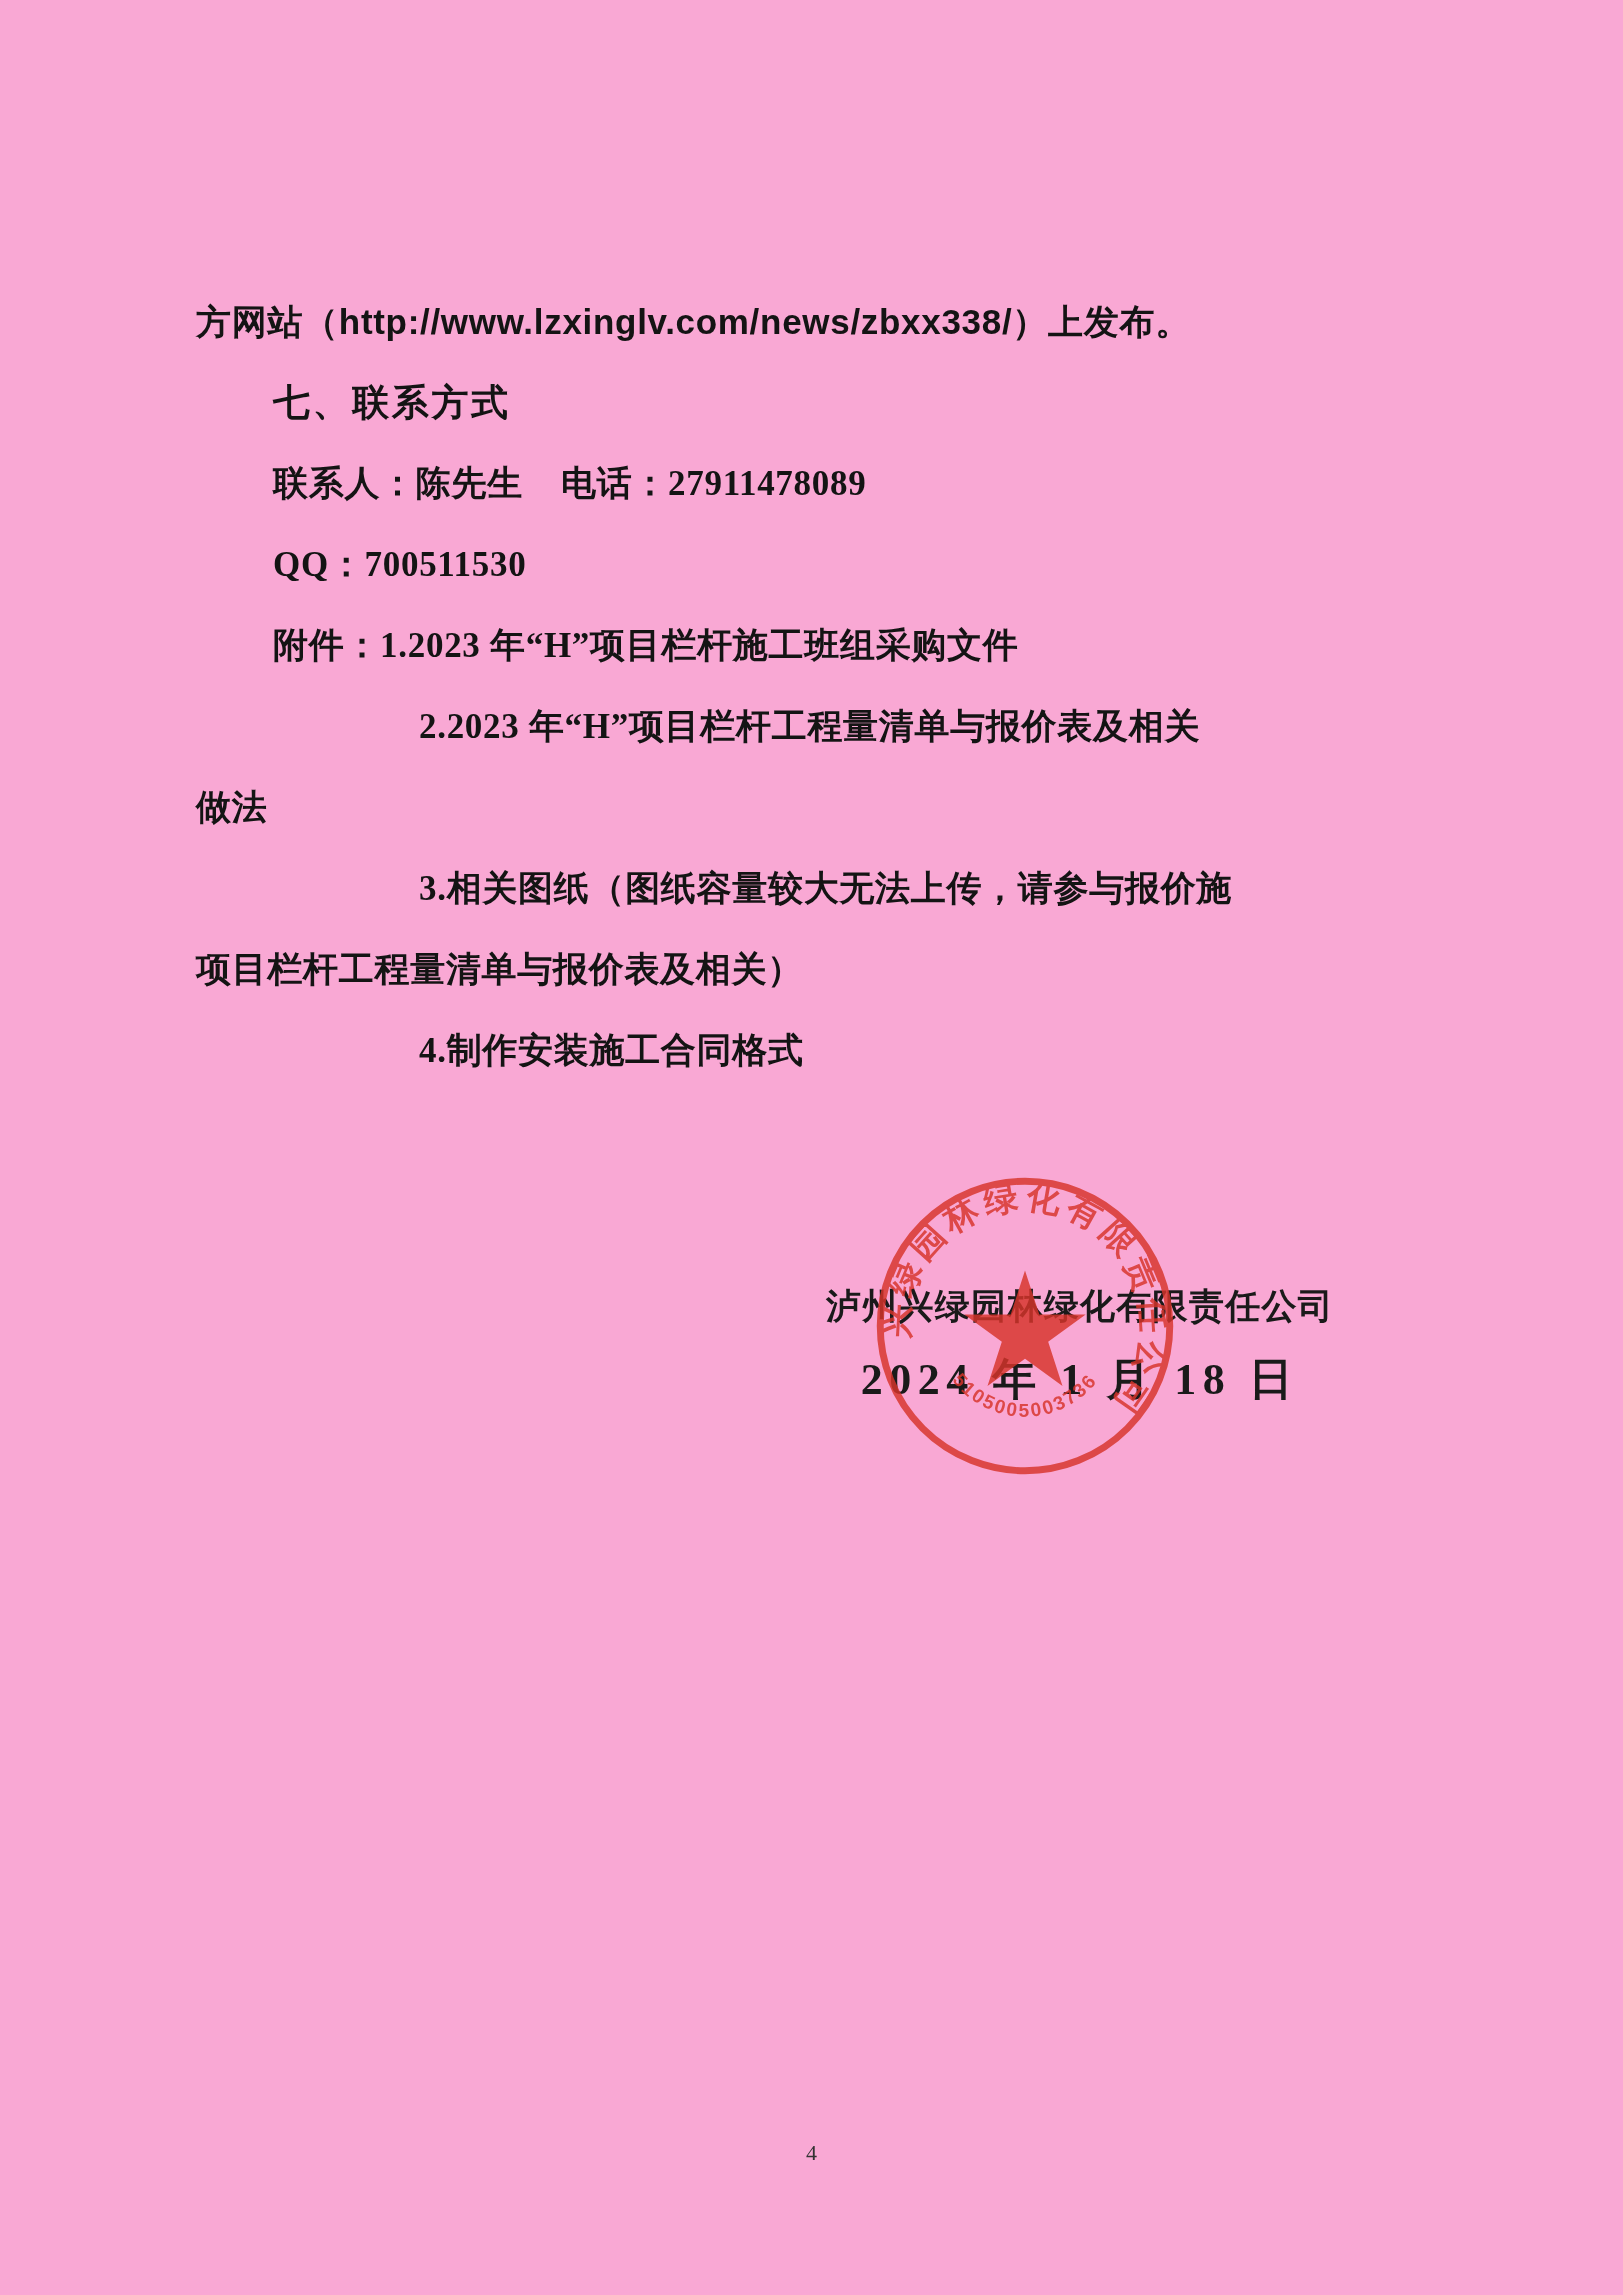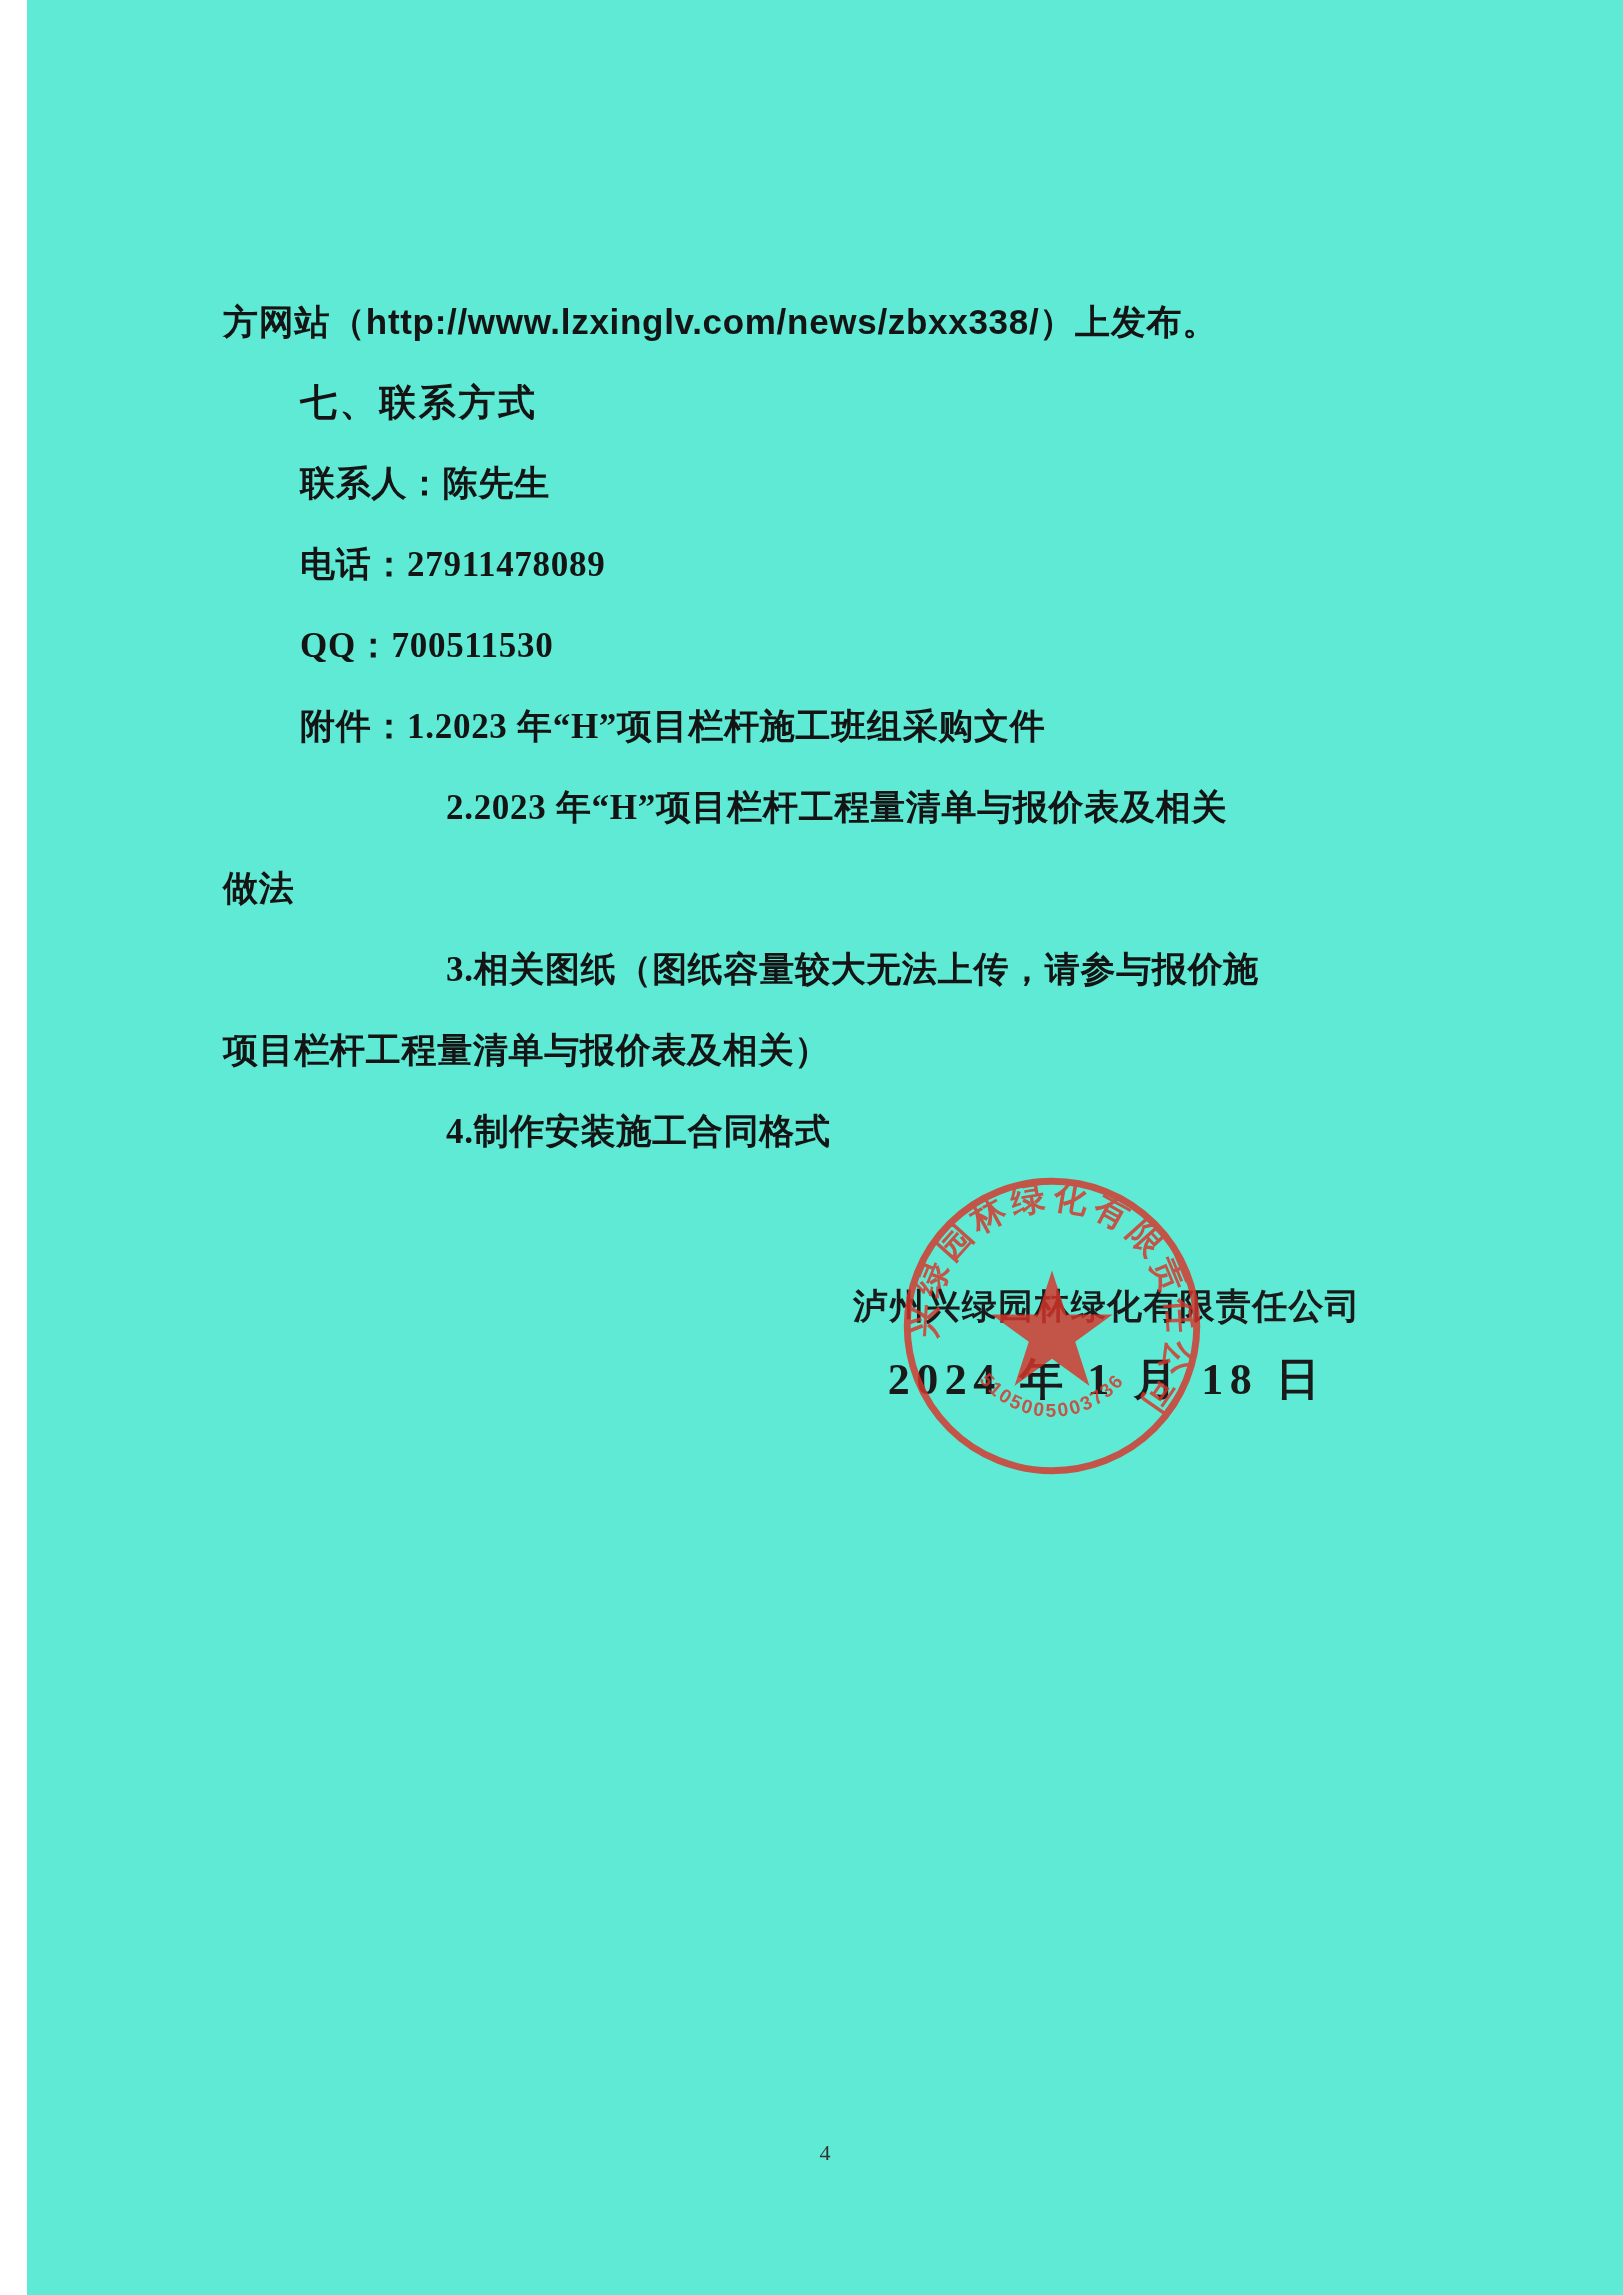--- a/index.html
+++ b/index.html
@@ -11,22 +11,21 @@
     width: 1623px;
     height: 2295px;
     font-family: "Liberation Serif", "DejaVu Serif", serif;
     color: #1a1a1a;
     position: relative;
     overflow: hidden;
   }
   .page {
     position: absolute;
     inset: 0;
-    background: #5eead4;
-    margin-left: 27px;
+    background: #f9a8d4;
   }
   .content {
     position: absolute;
     left: 196px;
     top: 281px;
     width: 1244px;
   }
   .line {
     font-size: 35px;
     line-height: 81px;
@@ -39,21 +38,20 @@
   .indent-2 { padding-left: 223px; }
   .indent-0 { padding-left: 0; }
   .heading {
     font-size: 37px;
     font-weight: 700;
     letter-spacing: 2.6px;
   }
   .contact-row {
     display: flex;
     align-items: baseline;
-    flex-direction: column;
   }
   .contact-row .c1 { width: 288px; }
   .contact-row .c2 { }
   .latin {
     font-family: "Liberation Sans", "DejaVu Sans", sans-serif;
     font-weight: 600;
   }
   .signature {
     position: absolute;
     left: 720px;

